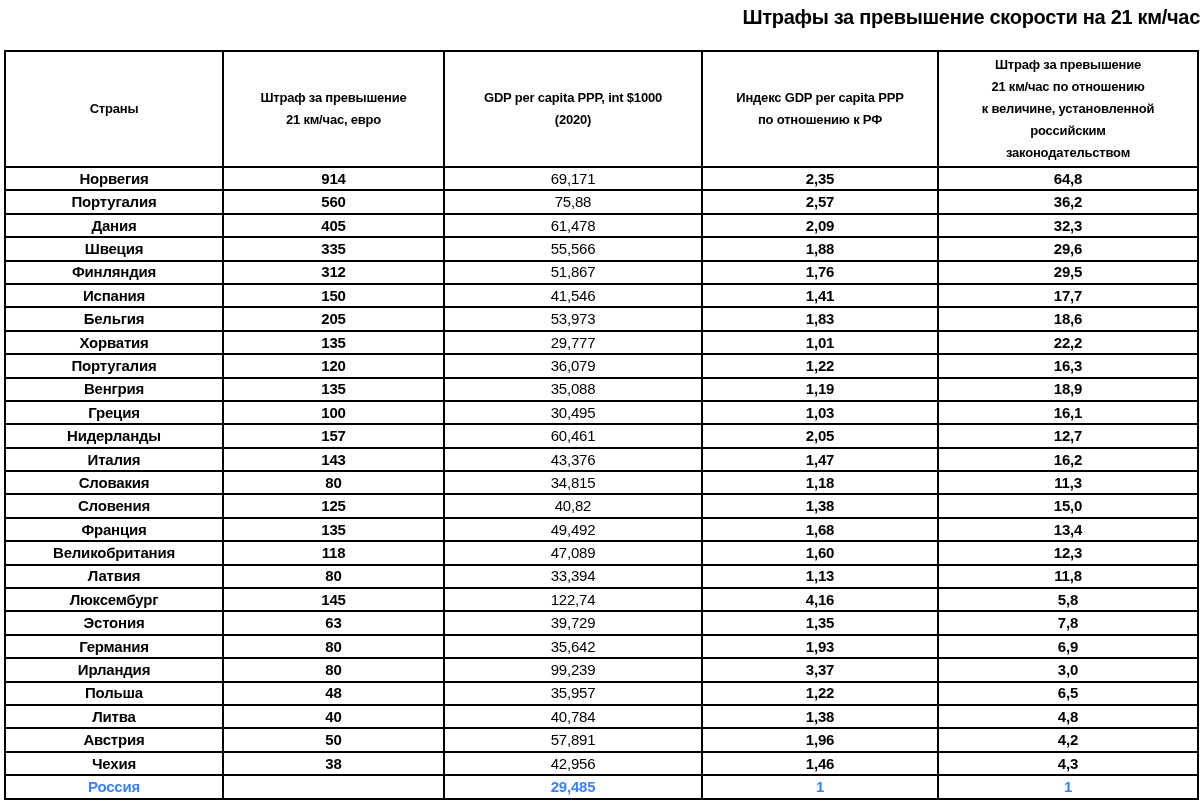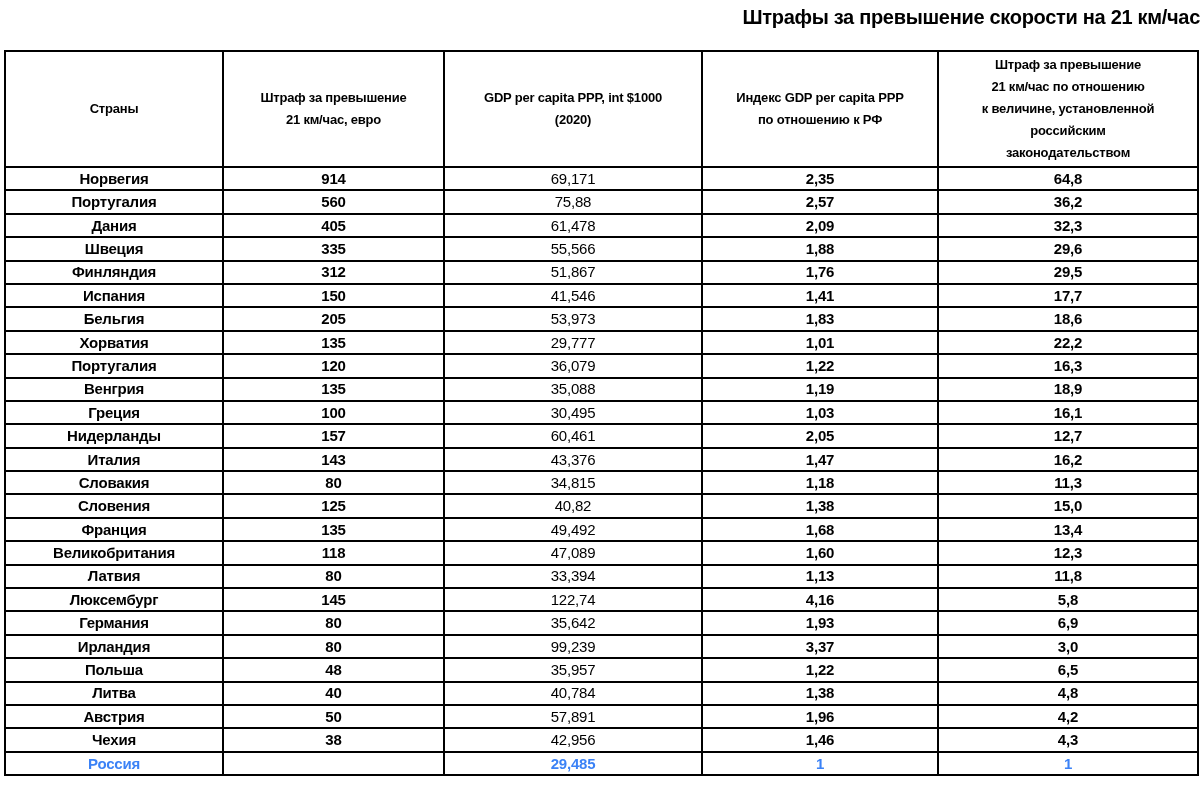--- a/index.html
+++ b/index.html
@@ -218,20 +218,27 @@
     <td>11,8</td>
   </tr>
       <tr>
     <td>Люксембург</td>
     <td>145</td>
     <td>122,74</td>
     <td>4,16</td>
     <td>5,8</td>
   </tr>
       <tr>
+    <td>Эстония</td>
+    <td>63</td>
+    <td>39,729</td>
+    <td>1,35</td>
+    <td>7,8</td>
+  </tr>
+      <tr>
     <td>Германия</td>
     <td>80</td>
     <td>35,642</td>
     <td>1,93</td>
     <td>6,9</td>
   </tr>
       <tr>
     <td>Ирландия</td>
     <td>80</td>
     <td>99,239</td>

